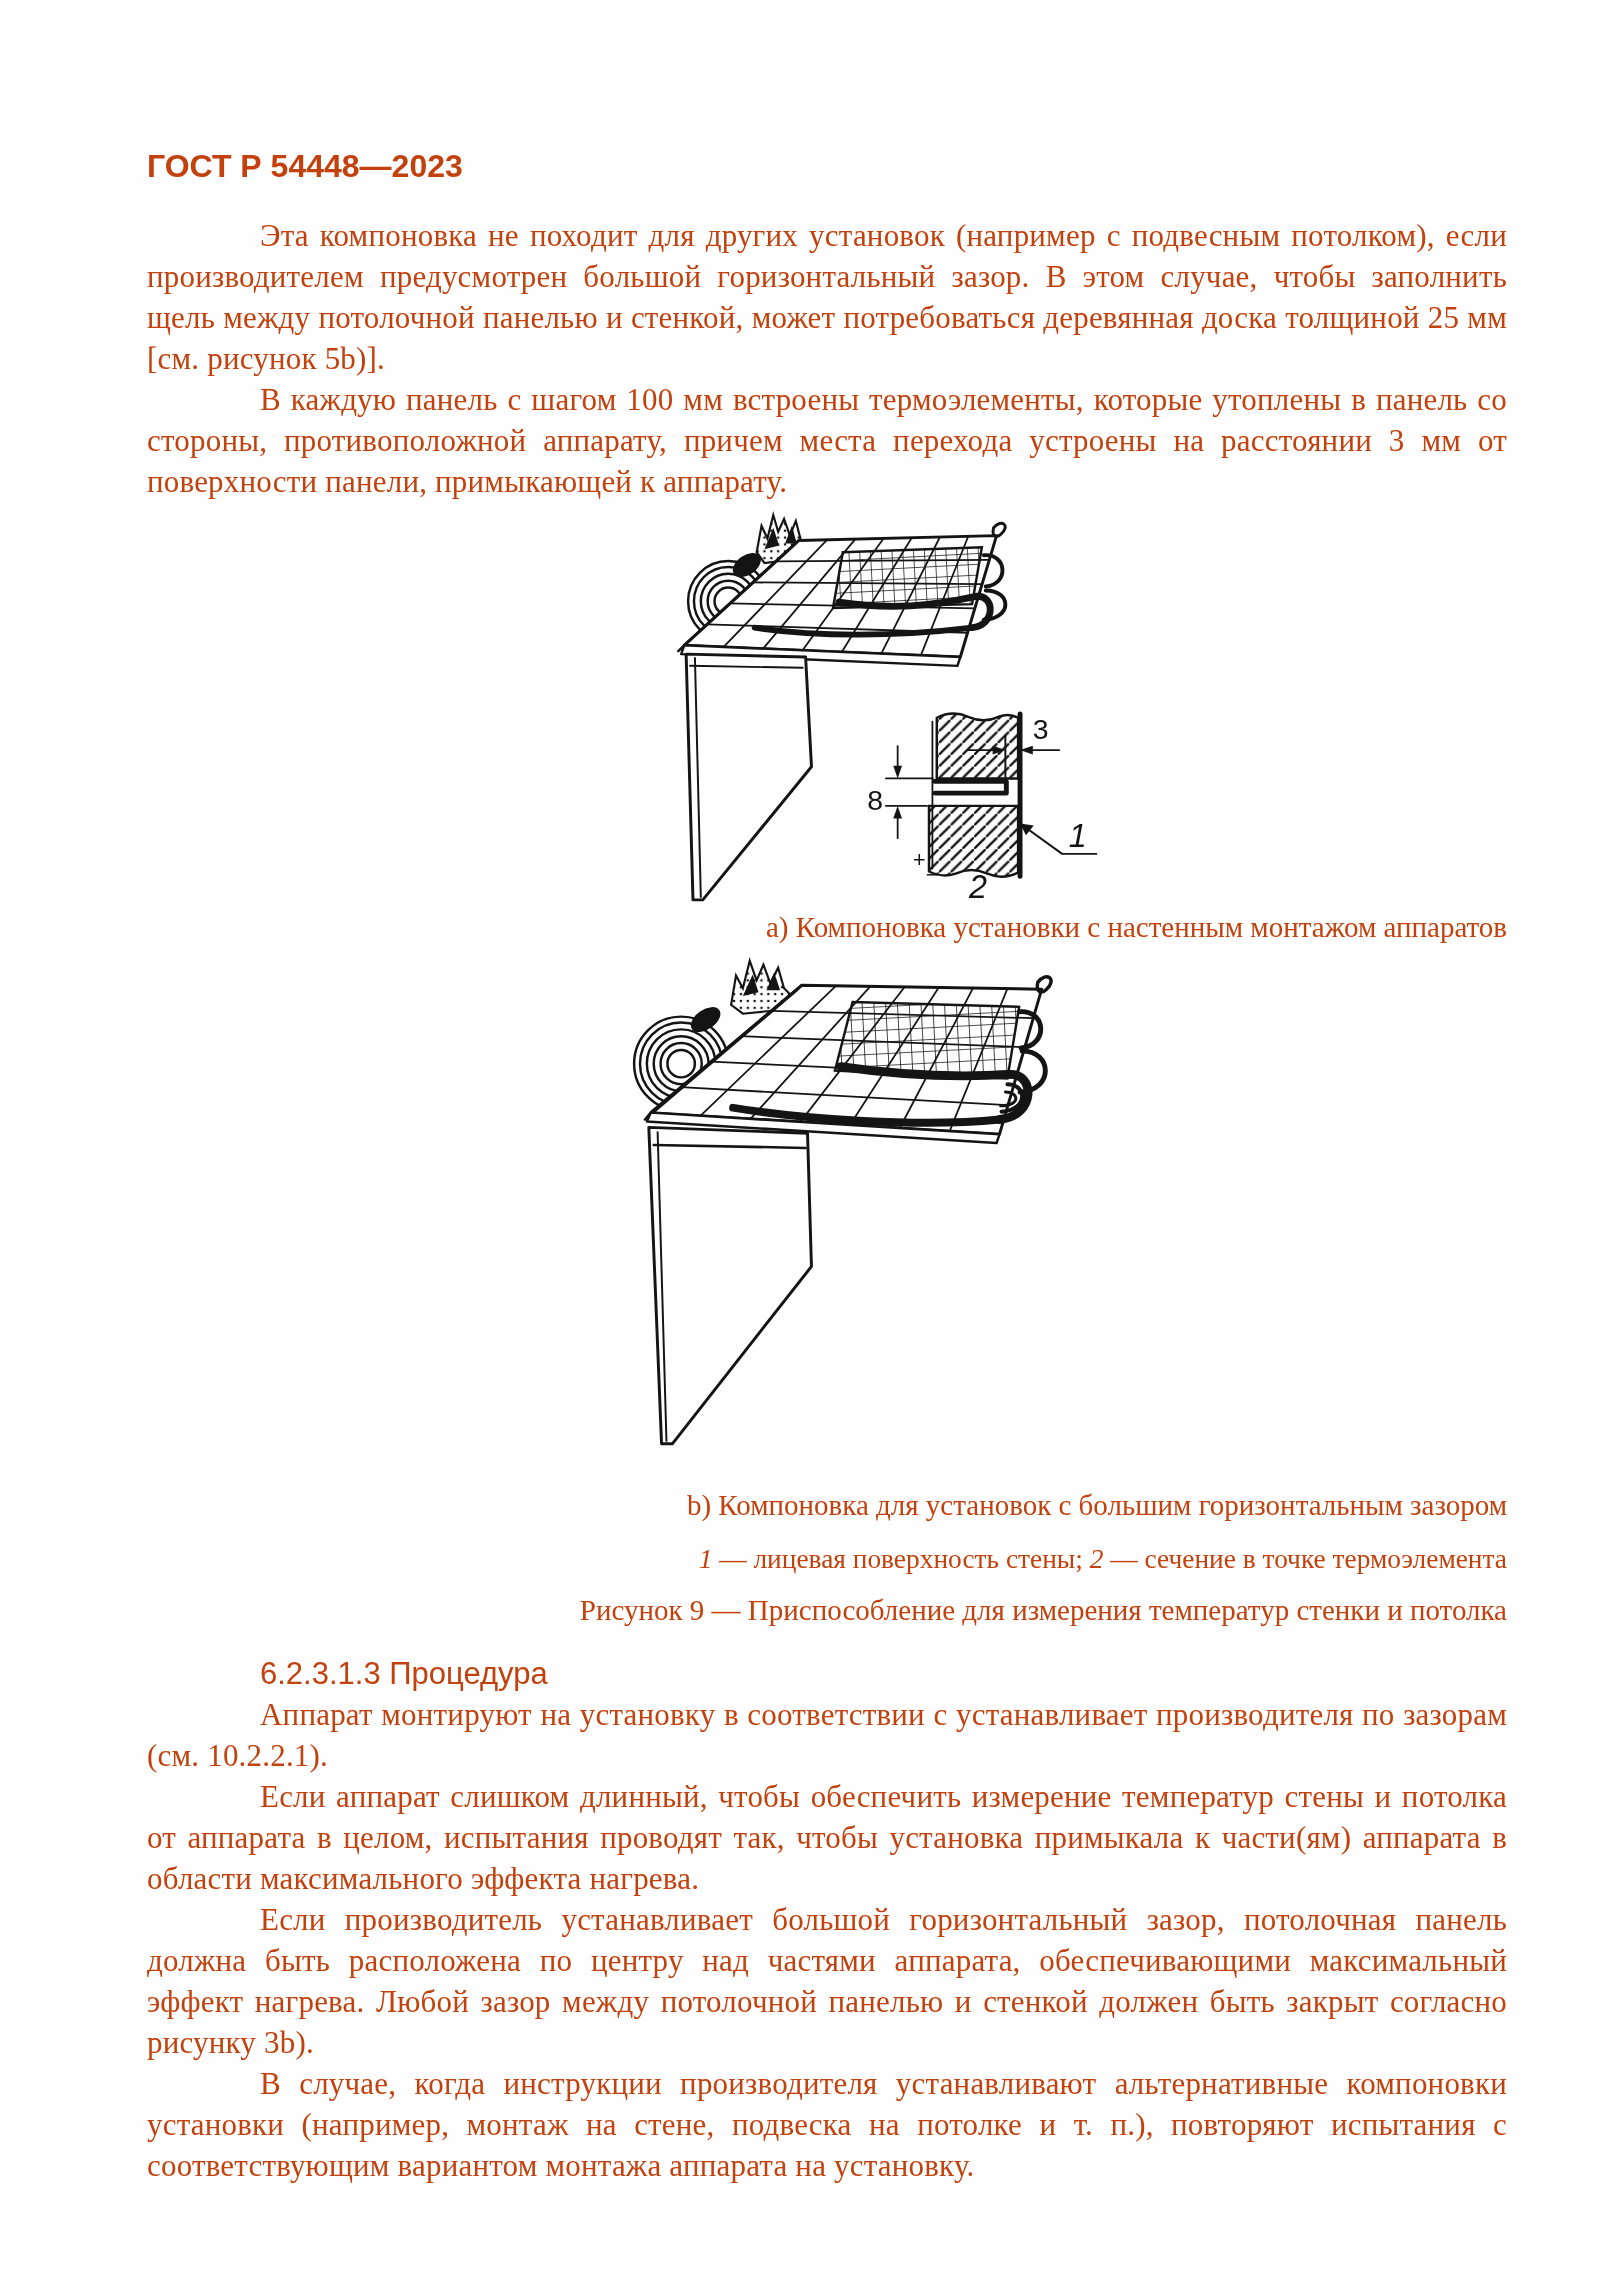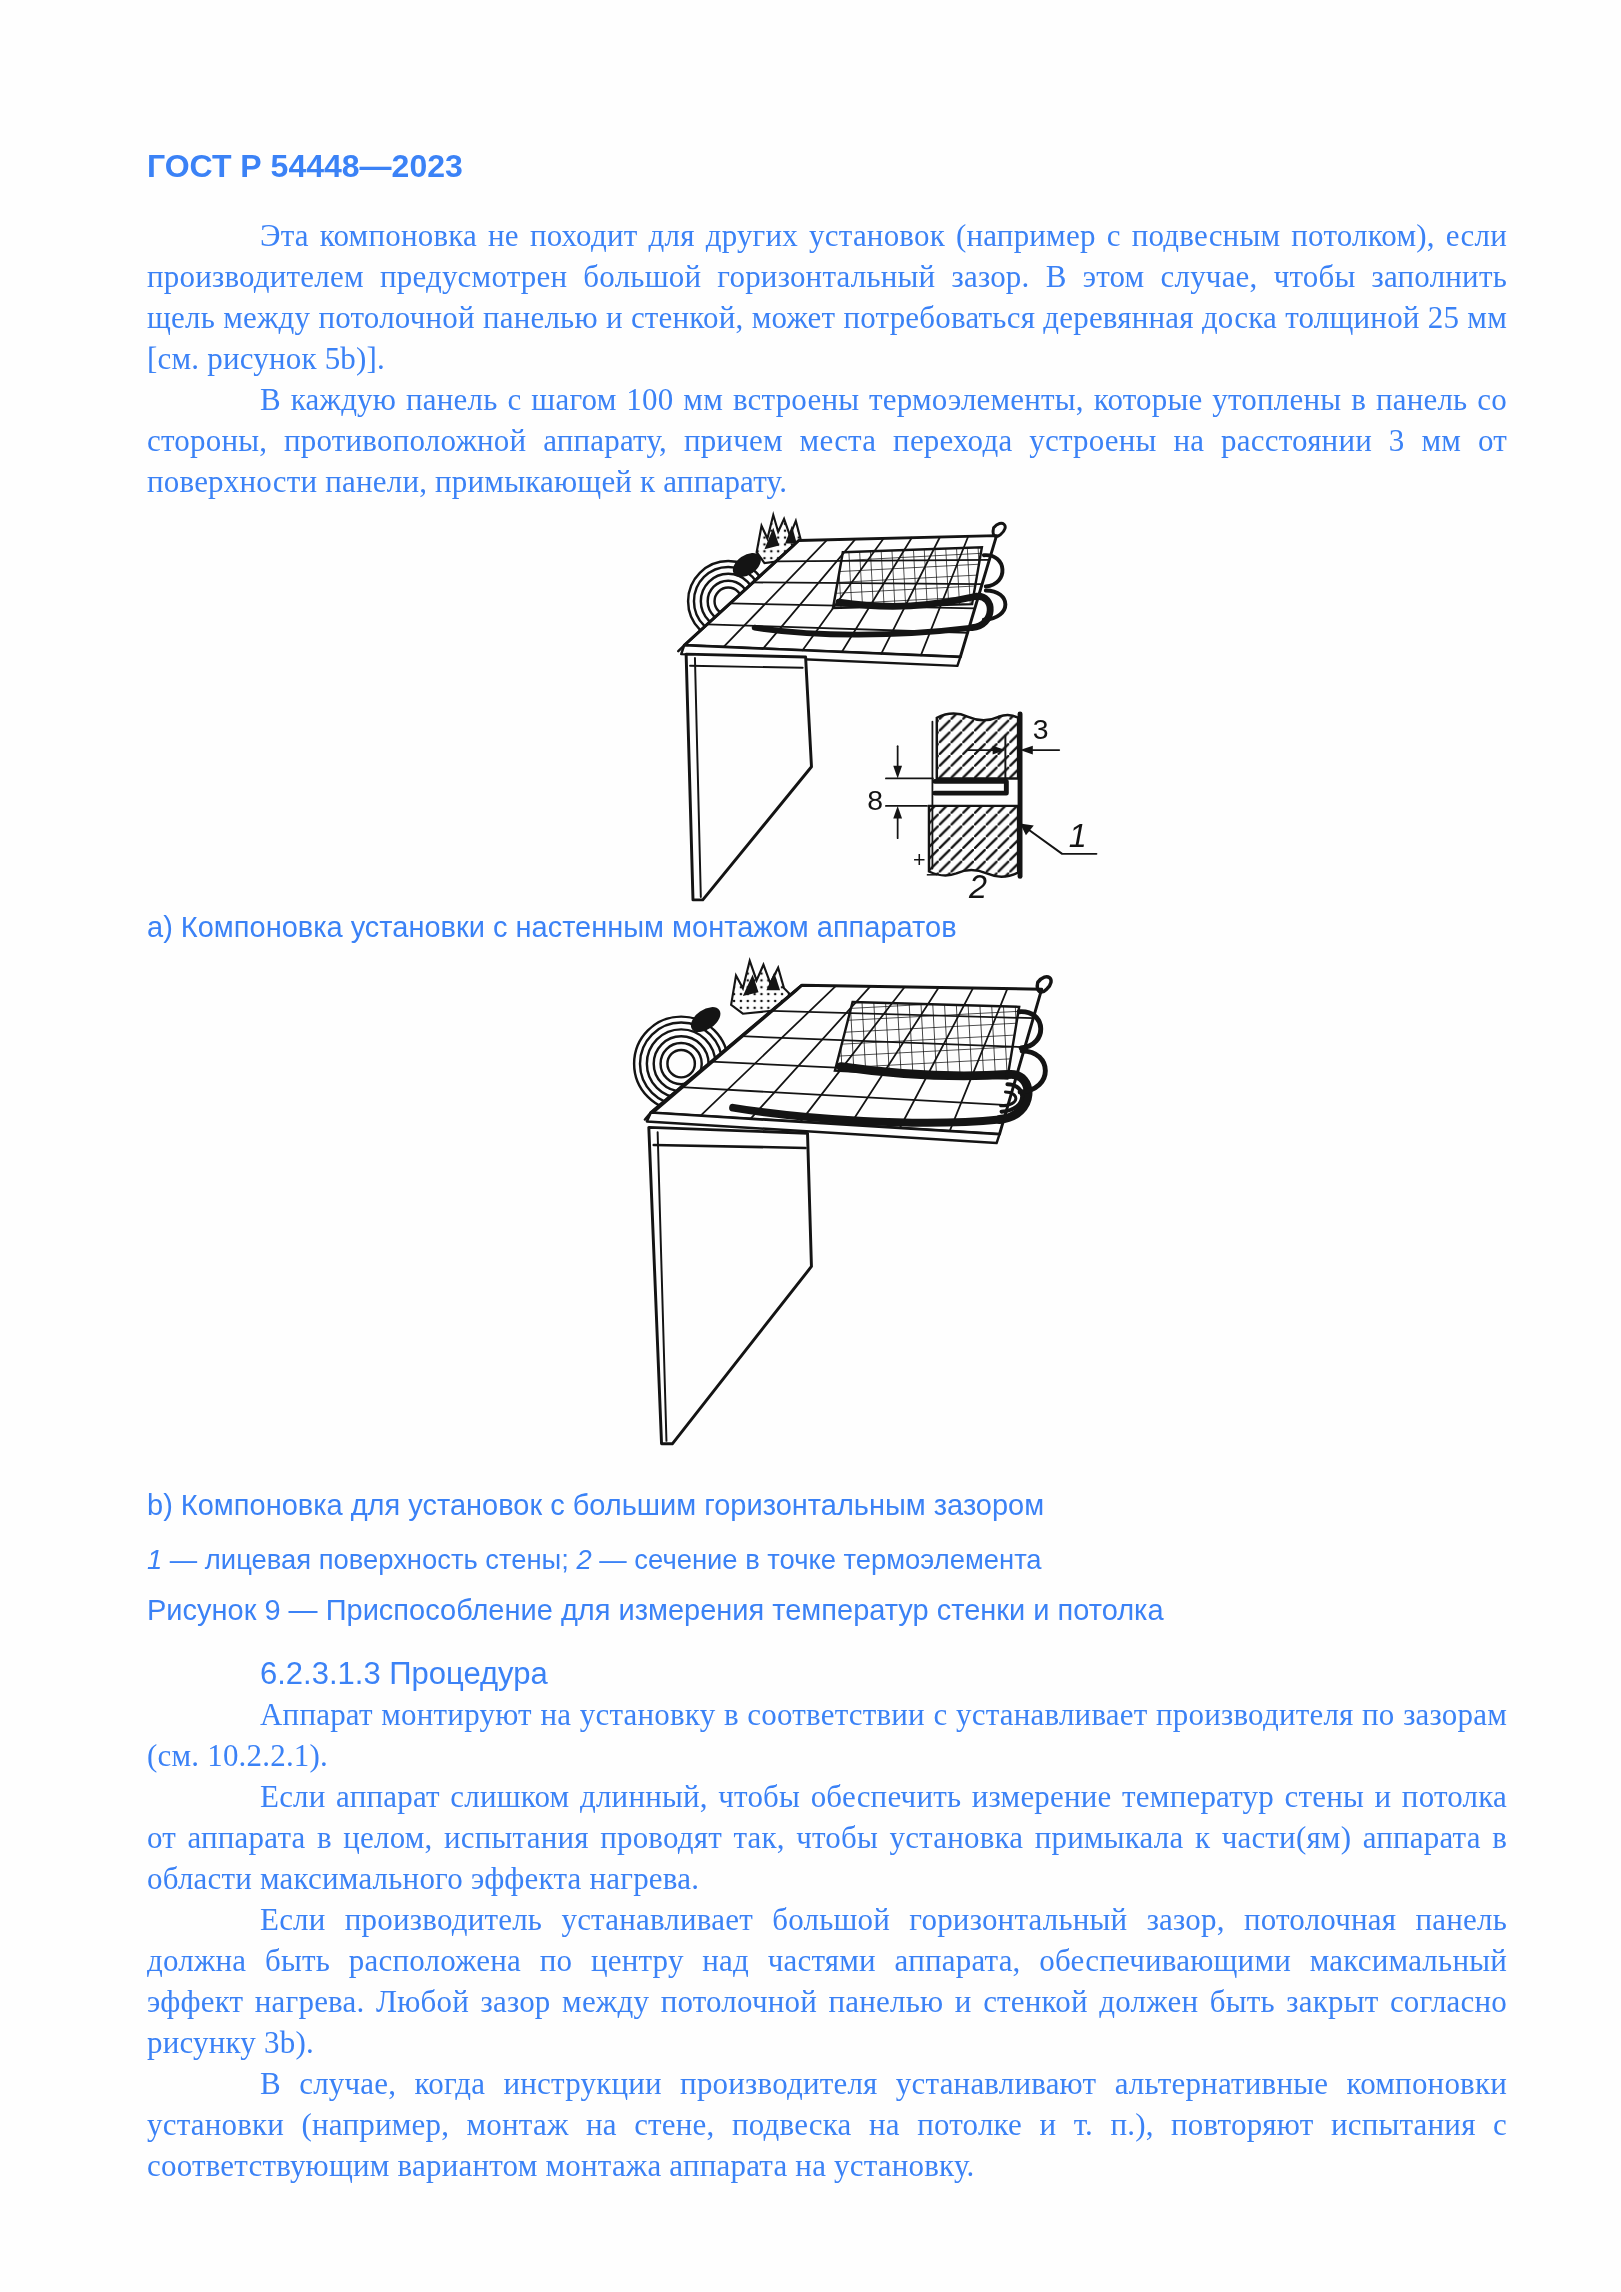--- a/index.html
+++ b/index.html
@@ -6,33 +6,33 @@
   html,body{margin:0;padding:0;background:#e8e8e8;}
   .page{
     position:relative;
     width:1621px;height:2293px;
     margin:0 auto;
     background:#fefefe;
     box-sizing:border-box;
     padding:147px 114px 0 147px;
     overflow:hidden;
     font-family:"Liberation Sans",sans-serif;
-    color:#3b82f6;
+    color:#c2410c;
   }
   .hdr{font-weight:bold;font-size:32px;line-height:39px;margin:0 0 29px 0;}
   p.para{
     margin:0;
     font-size:31px;
     line-height:41px;
     text-align:justify;
     text-indent:113px;
     letter-spacing:0.2px;
     font-family:Liberation Serif, serif;
   }
-  .center{text-align:left;}
+  .center{text-align:right;font-family:Liberation Serif, serif;}
   .cap{font-size:29px;line-height:39px;margin-top:3.9px;}
   .legend{font-size:27.4px;line-height:35px;margin-top:17.6px;}
   .figcap{font-size:29px;line-height:39px;margin-top:13.7px;}
   p.heading{margin:23.5px 0 0 0;font-size:31px;line-height:41px;text-indent:113px;}
   .pagenum{font-size:30px;margin-top:7.8px;}
   .figwrap{position:relative;}
   .figwrap svg{display:block;}
   #figA{margin:5.9px 0 0 451px;}
   #figB{margin:3.9px 0 0 441px;}
   .ln{stroke:#141414;fill:none;stroke-linecap:round;stroke-linejoin:round;}

